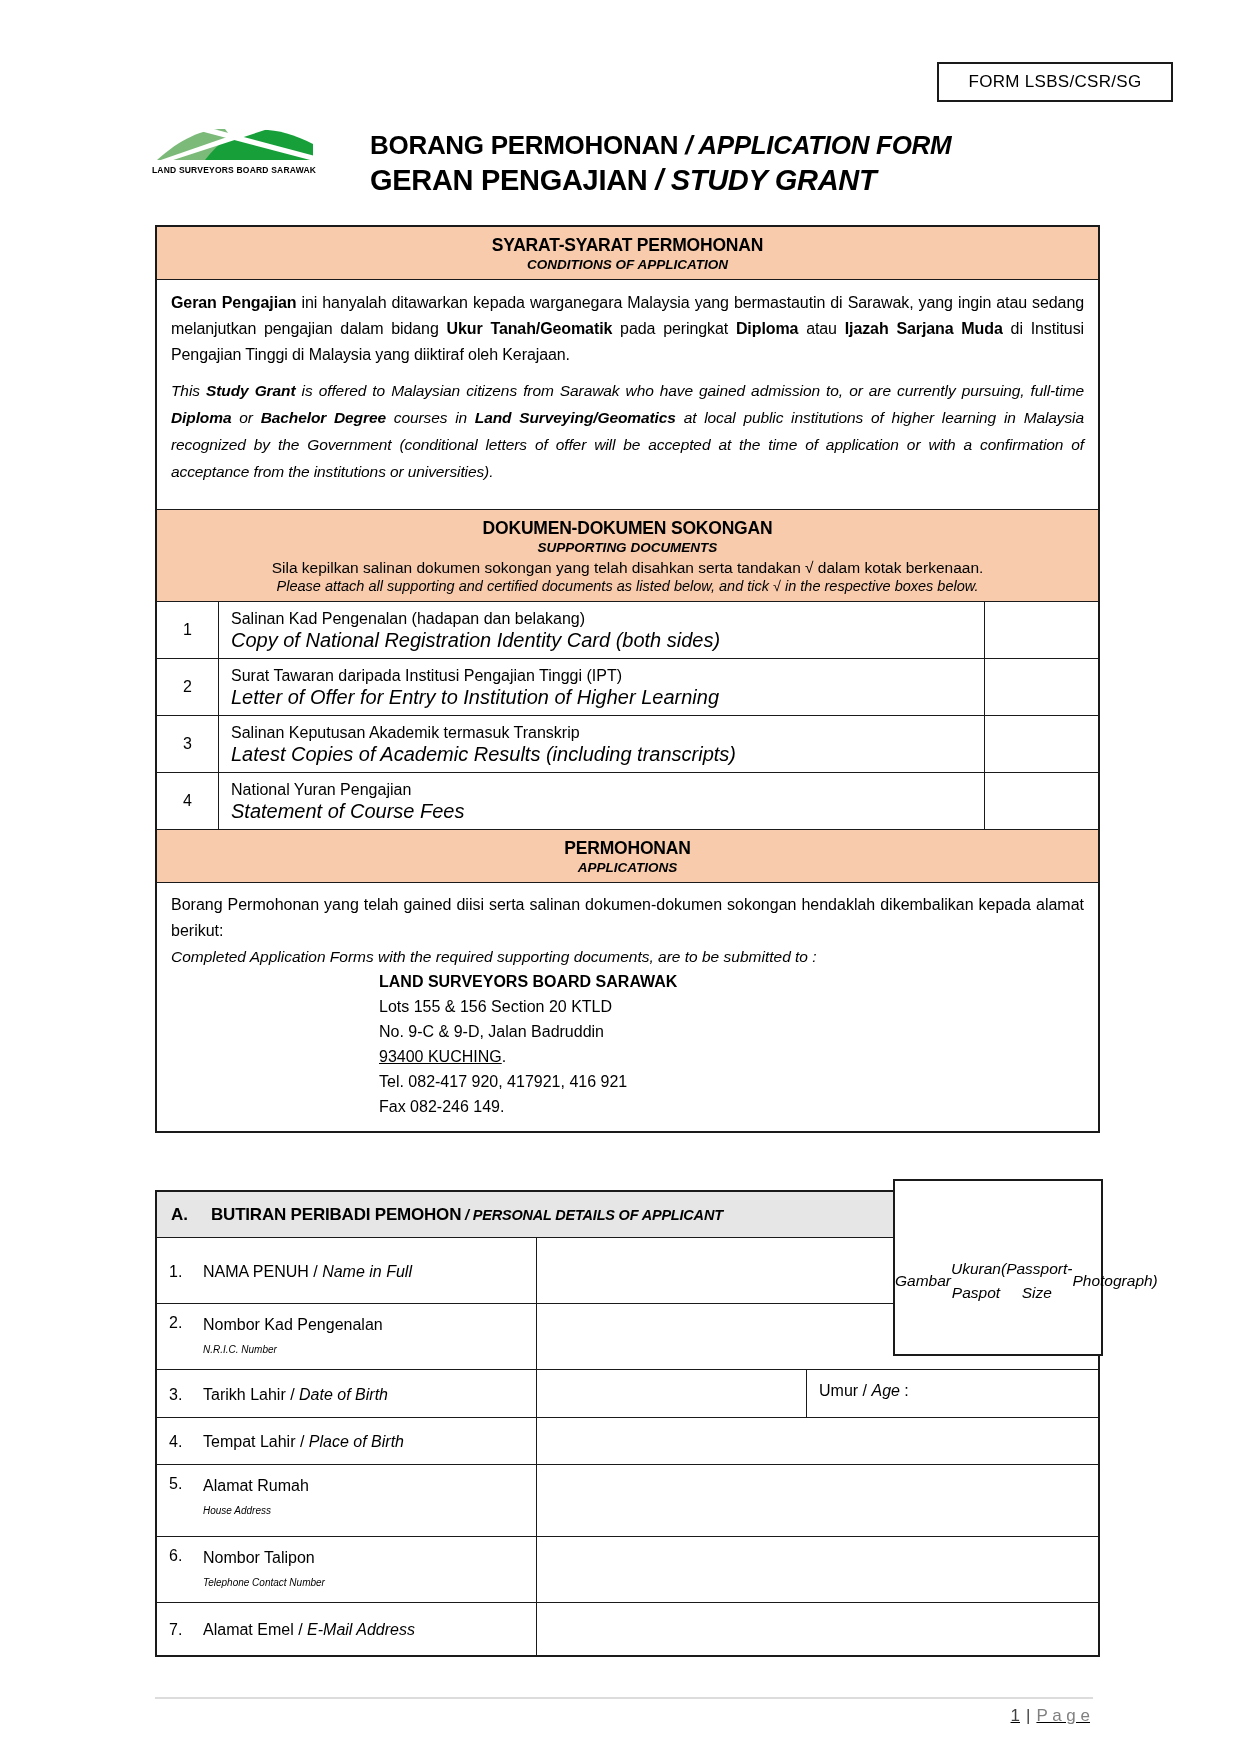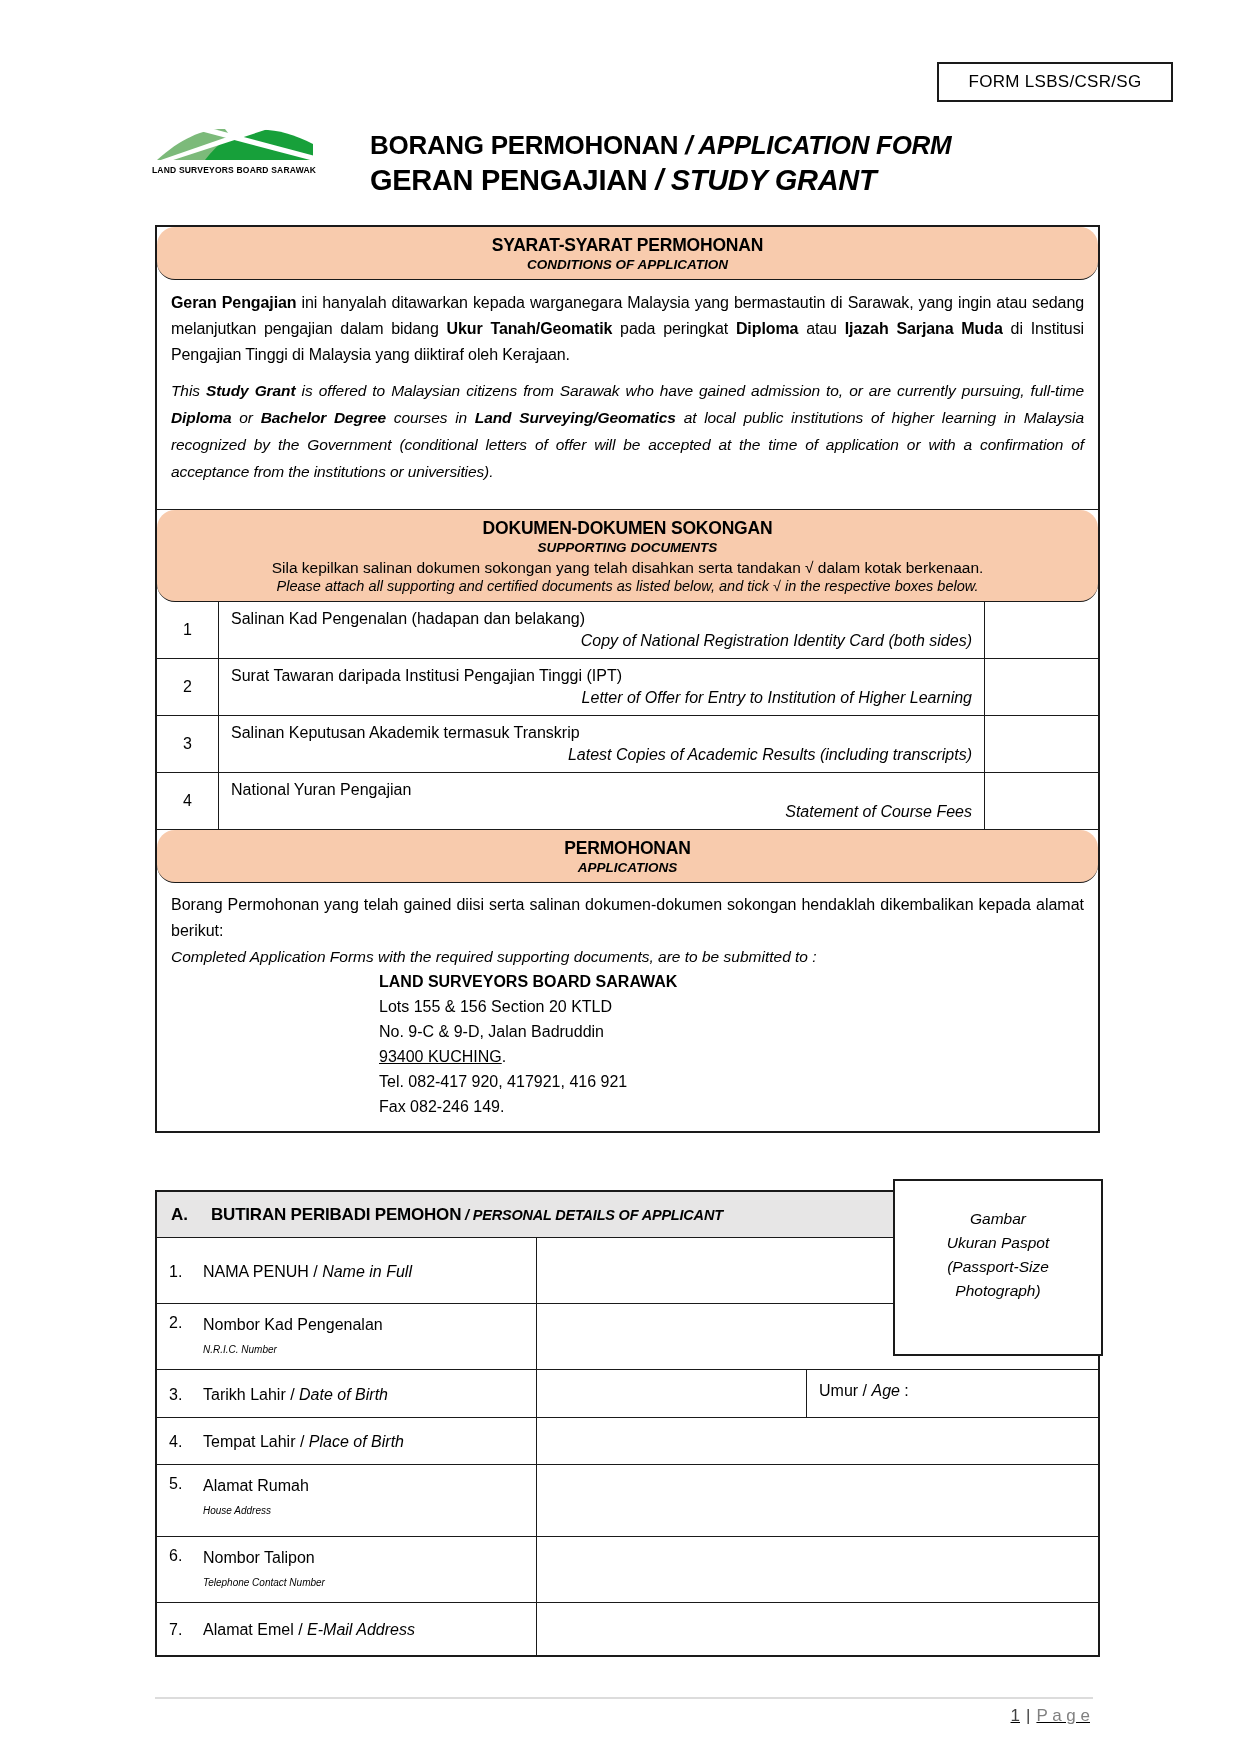--- a/index.html
+++ b/index.html
@@ -23,40 +23,40 @@
   .logo-text { font-size:8.5px; font-weight:bold; letter-spacing:.2px; white-space:nowrap; margin-top:1px; }
   .titles { position:absolute; left:370px; top:130px; }
   .t1 { font-size:26px; font-weight:bold; letter-spacing:-.3px; }
   .t2 { font-size:29px; font-weight:bold; letter-spacing:-.3px; margin-top:3px; }
 
   
   .table1 {
     position:absolute; left:155px; top:225px; width:945px;
     border:2px solid #1a1a1a; background:#fff;
   }
-  .band { background:#F8CBAD; text-align:center; padding:8px 10px 7px; border-bottom:1.5px solid #1a1a1a;border-radius:18px; }
+  .band { background:#F8CBAD; text-align:center; padding:8px 10px 7px; border-bottom:1.5px solid #1a1a1a; }
   .band:last-child { border-bottom:none; }
   .band-title { font-size:17.5px; font-weight:bold; letter-spacing:-.2px; }
   .band-sub   { font-size:13.5px; font-weight:bold; font-style:italic; margin-top:1px; }
   .band-instr { font-size:15.5px; margin-top:4px; }
   .band-instr-en { font-size:14.5px; font-style:italic; margin-top:1px; }
 
   .cond-cell { padding:10px 14px 24px; border-bottom:1.5px solid #1a1a1a; }
   .para { font-size:16px; line-height:26px; text-align:justify; letter-spacing:-.1px; }
   .para + .para { margin-top:9px; }
   .para-en { font-style:italic; font-size:15.5px; line-height:27px; }
 
   .drow { display:flex; border-bottom:1.5px solid #1a1a1a; min-height:57px; }
   .dno {
     width:62px; border-right:1.5px solid #1a1a1a; display:flex;
     align-items:center; justify-content:center; font-size:16px;
   }
   .dtxt { flex:1; padding:5px 12px 6px; }
   .dmy { font-size:16px; line-height:23px; }
-  .den { font-size:16px; line-height:21px; font-style:italic;text-align:right; }
+  .den { font-size:20px; line-height:21px; font-style:italic; }
   .dtick { width:114px; border-left:1.5px solid #1a1a1a; }
 
   .apps-cell { padding:9px 14px 12px; }
   .apps-my { font-size:16px; line-height:26px; text-align:justify; }
   .apps-en { font-size:15.5px; line-height:25px; font-style:italic; }
   .addr { margin-left:208px; font-size:16px; line-height:25px; }
   .addr .nm { font-weight:bold; }
   .addr .u { text-decoration:underline; }
 
   
@@ -86,21 +86,21 @@
   .r5 { min-height:72px; }
   .r6 { min-height:58px; }
   .r7 { min-height:52px; } .r7 .flabel { align-items:center; }
   .fval-mid { width:372px; border-right:1.5px solid #1a1a1a; }
   .fage { flex:1; padding:12px 10px 8px 12px; font-size:16px; white-space:pre; }
 
   
   .photo-box {
     position:absolute; left:893px; top:1179px; width:210px; height:177px;
     background:#fff; border:2px solid #1a1a1a; z-index:5;
-    display:flex; flex-direction:column; align-items:center; padding-top:26px;
+    display:flex; align-items:center; padding-top:26px;
     font-style:italic; font-size:15.5px; line-height:24px; text-align:center;
   }
 
   
   .footer-rule { position:absolute; left:155px; top:1697px; width:938px; border-top:2px solid #DCDCDC; }
   .footer-text { position:absolute; left:155px; top:1706px; width:935px; text-align:right; font-size:17px;text-decoration:underline; }
   .footer-text .pg-num { color:#3f3f3f; }
   .footer-text .pg-sep { color:#3f3f3f; padding:0 6px; }
   .footer-text .pg-lbl { color:#808080; }
 

